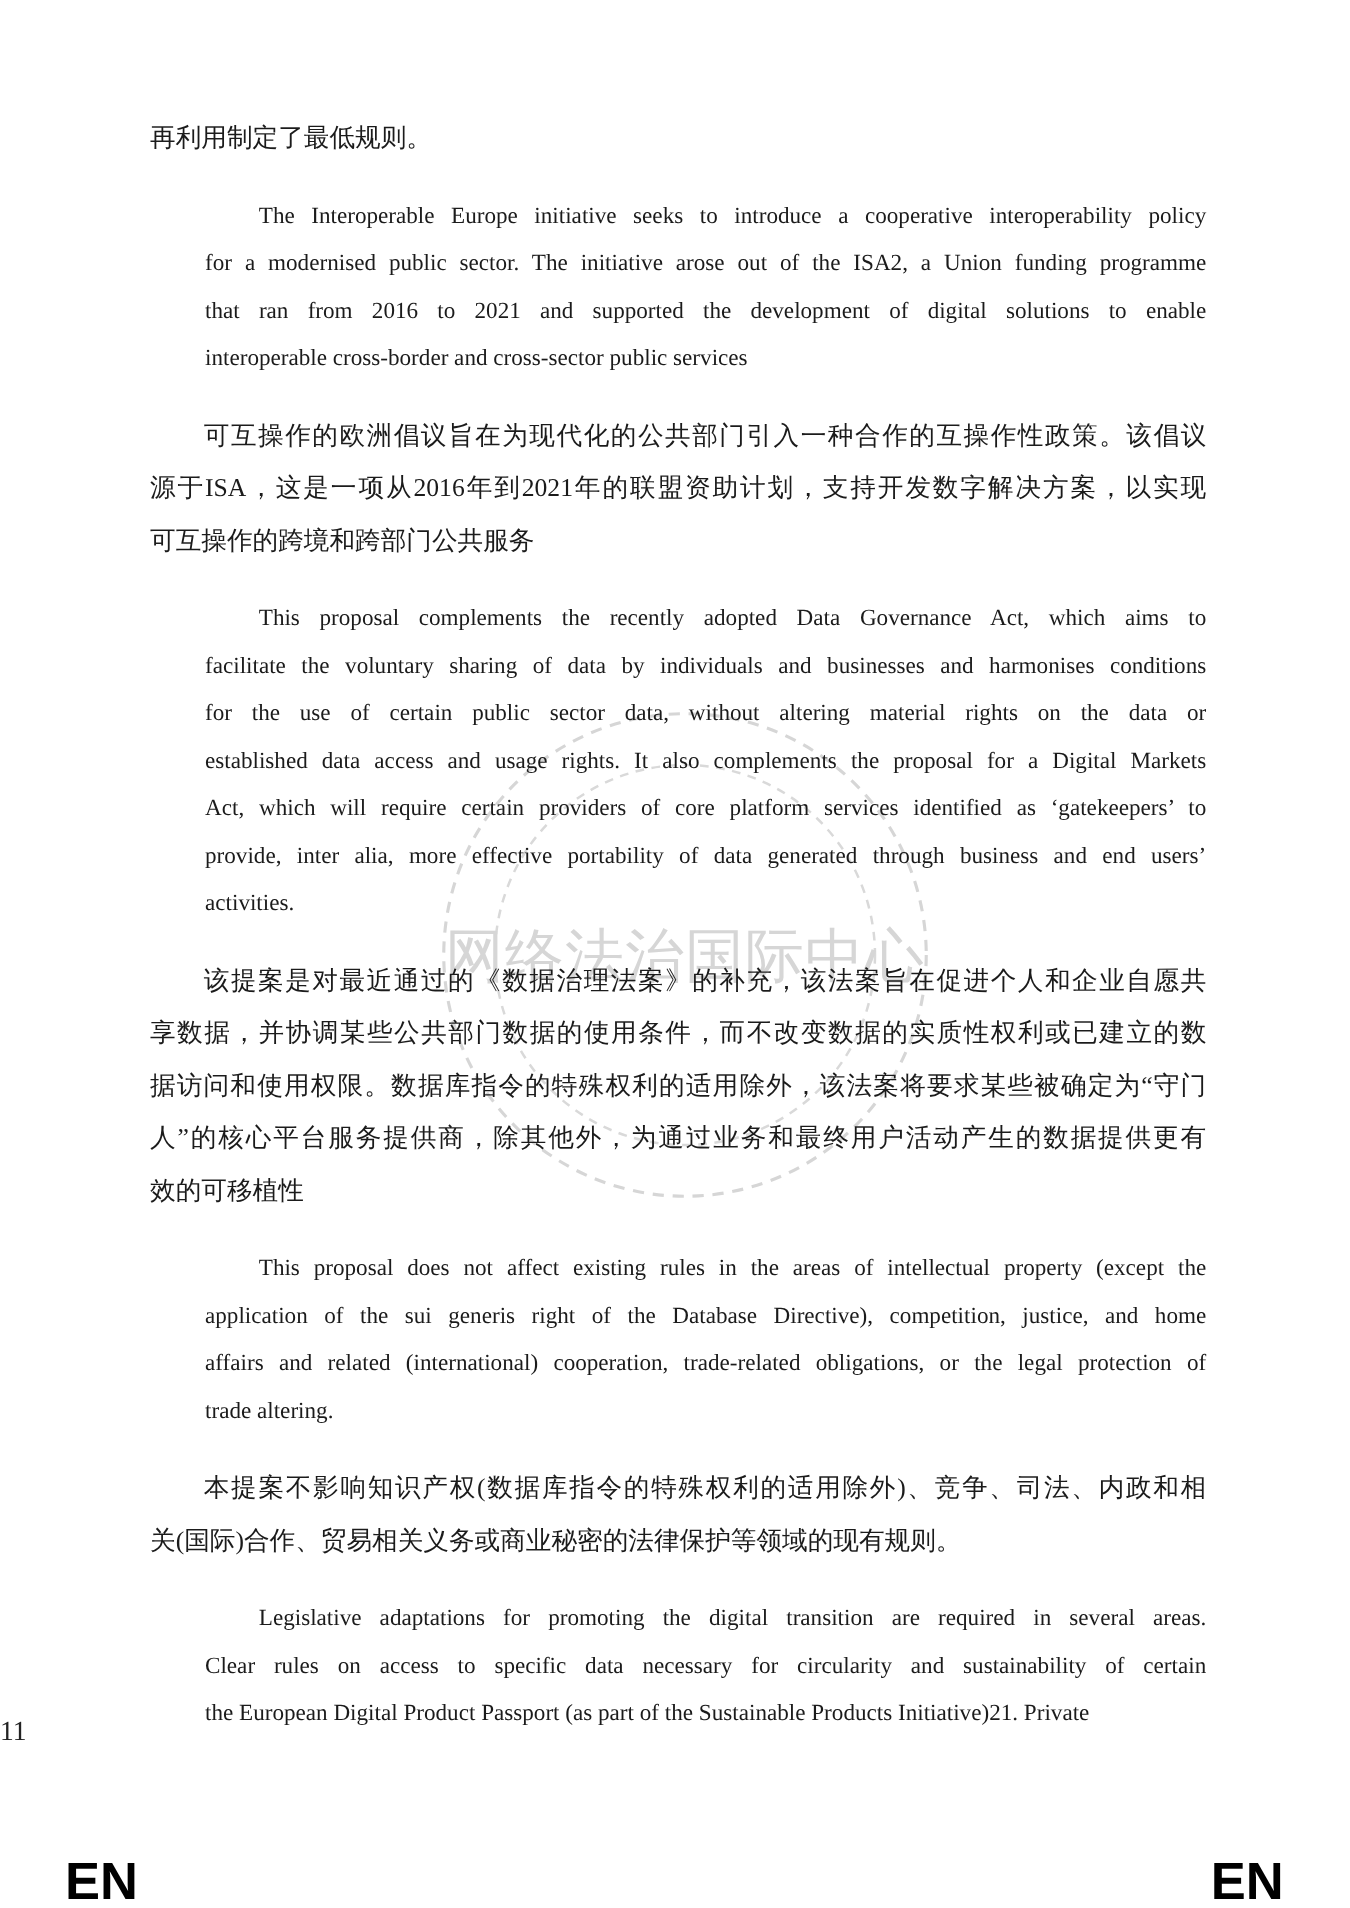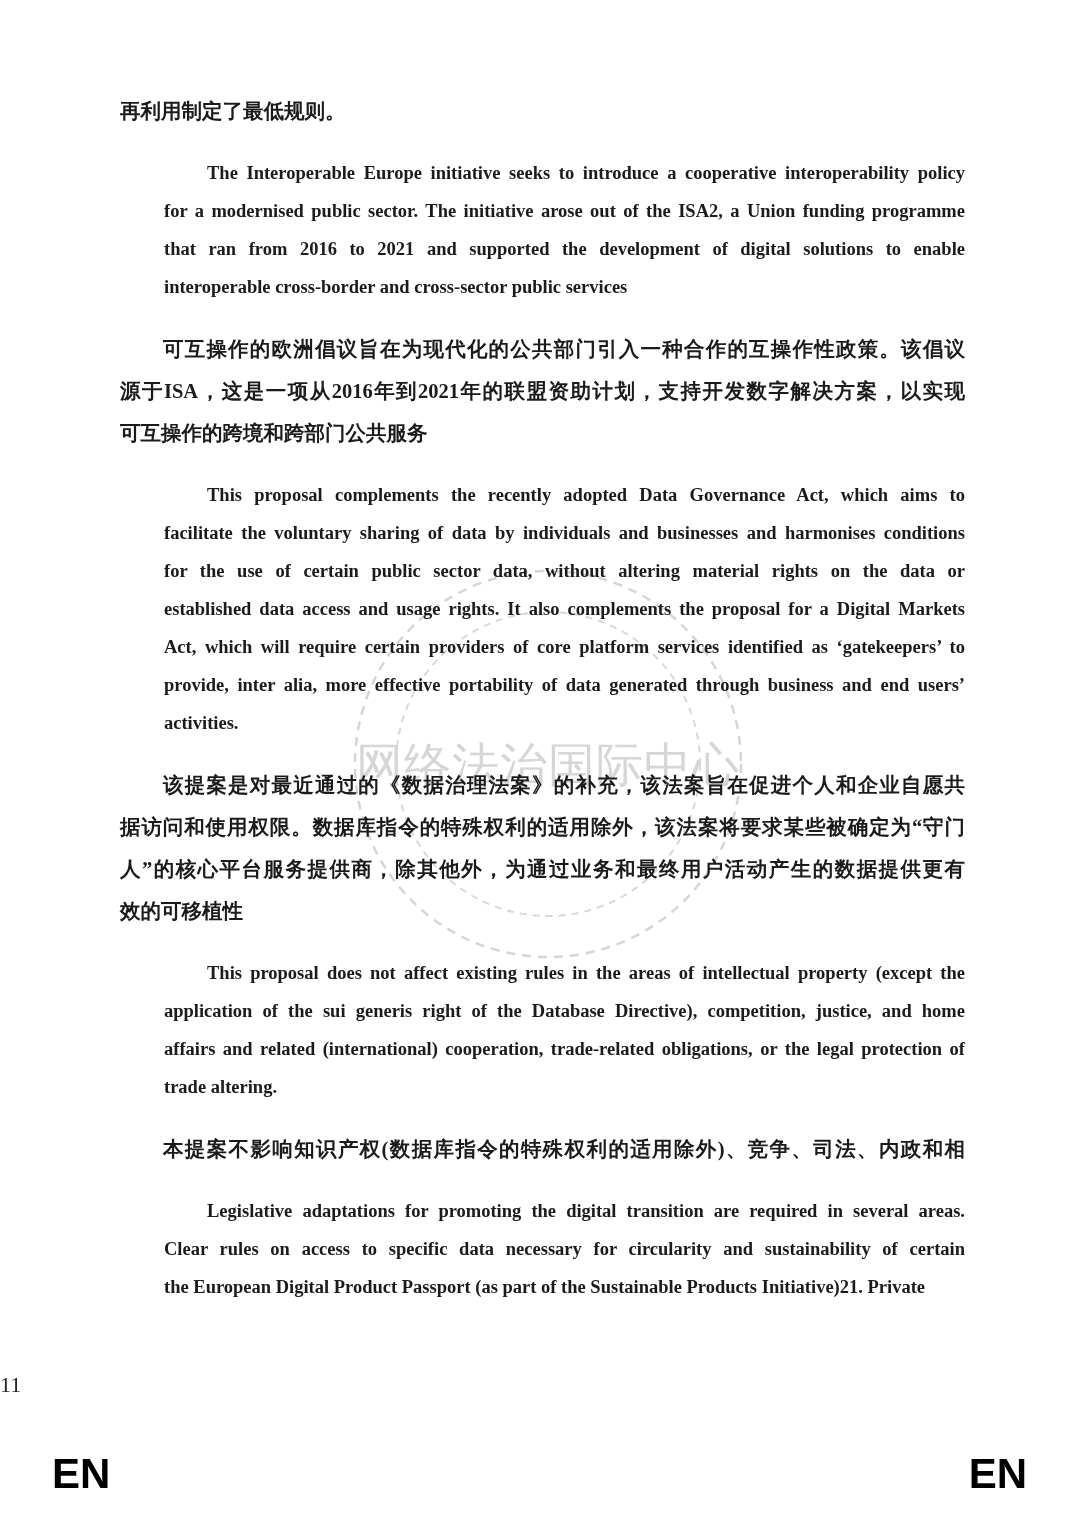--- a/index.html
+++ b/index.html
@@ -22,40 +22,39 @@
     position: absolute;
     left: 120px;
     top: 90px;
     width: 845px;
   }
   .para { margin: 0 0 22px 0; }
   .para:last-child { margin-bottom: 0; }
   .line {
     text-align: justify;
     text-align-last: justify;
-    font-weight: bold;
   }
   .line.last {
     text-align-last: left;
   }
   .line.indent { text-indent: 43px; }
   .para.en .line {
     font-size: 18.5px;
     line-height: 38px;
     font-family: "Liberation Serif", "DejaVu Serif", serif;
     margin-left: 44px;
   }
   .para.zh .line {
     font-size: 20.5px;
     line-height: 42px;
     font-family: "Liberation Serif", "DejaVu Serif", serif;
   }
   .footer-lang {
     position: absolute;
-    top: 1453px;
+    top: 1484px;
     font-family: "Liberation Sans", "DejaVu Sans", sans-serif;
     font-weight: bold;
     font-size: 42px;
     line-height: 42px;
     color: #000000;
   }
   .footer-lang.left  { left: 52px; }
   .footer-lang.right { right: 53px; }
   .footer-page {
     position: absolute;
@@ -98,32 +97,34 @@
         <div class="line indent">This proposal complements the recently adopted Data Governance Act, which aims to</div>
         <div class="line">facilitate the voluntary sharing of data by individuals and businesses and harmonises conditions</div>
         <div class="line">for the use of certain public sector data, without altering material rights on the data or</div>
         <div class="line">established data access and usage rights. It also complements the proposal for a Digital Markets</div>
         <div class="line">Act, which will require certain providers of core platform services identified as ‘gatekeepers’ to</div>
         <div class="line">provide, inter alia, more effective portability of data generated through business and end users’</div>
         <div class="line last">activities.</div>
       </div>
       <div class="para zh">
         <div class="line indent">该提案是对最近通过的《数据治理法案》的补充，该法案旨在促进个人和企业自愿共</div>
+        <div class="line">享数据，并协调某些公共部门数据的使用条件，而不改变数据的实质性权利或已建立的数</div>
         <div class="line">据访问和使用权限。数据库指令的特殊权利的适用除外，该法案将要求某些被确定为“守门</div>
         <div class="line">人”的核心平台服务提供商，除其他外，为通过业务和最终用户活动产生的数据提供更有</div>
         <div class="line last">效的可移植性</div>
       </div>
       <div class="para en">
         <div class="line indent">This proposal does not affect existing rules in the areas of intellectual property (except the</div>
         <div class="line">application of the sui generis right of the Database Directive), competition, justice, and home</div>
         <div class="line">affairs and related (international) cooperation, trade-related obligations, or the legal protection of</div>
         <div class="line last">trade altering.</div>
       </div>
       <div class="para zh">
         <div class="line indent">本提案不影响知识产权(数据库指令的特殊权利的适用除外)、竞争、司法、内政和相</div>
+        <div class="line last">关(国际)合作、贸易相关义务或商业秘密的法律保护等领域的现有规则。</div>
       </div>
       <div class="para en">
         <div class="line indent">Legislative adaptations for promoting the digital transition are required in several areas.</div>
         <div class="line">Clear rules on access to specific data necessary for circularity and sustainability of certain</div>
         <div class="line last">the European Digital Product Passport (as part of the Sustainable Products Initiative)21. Private</div>
       </div>
     </main>
 
   <div class="footer-lang left">EN</div>
 

